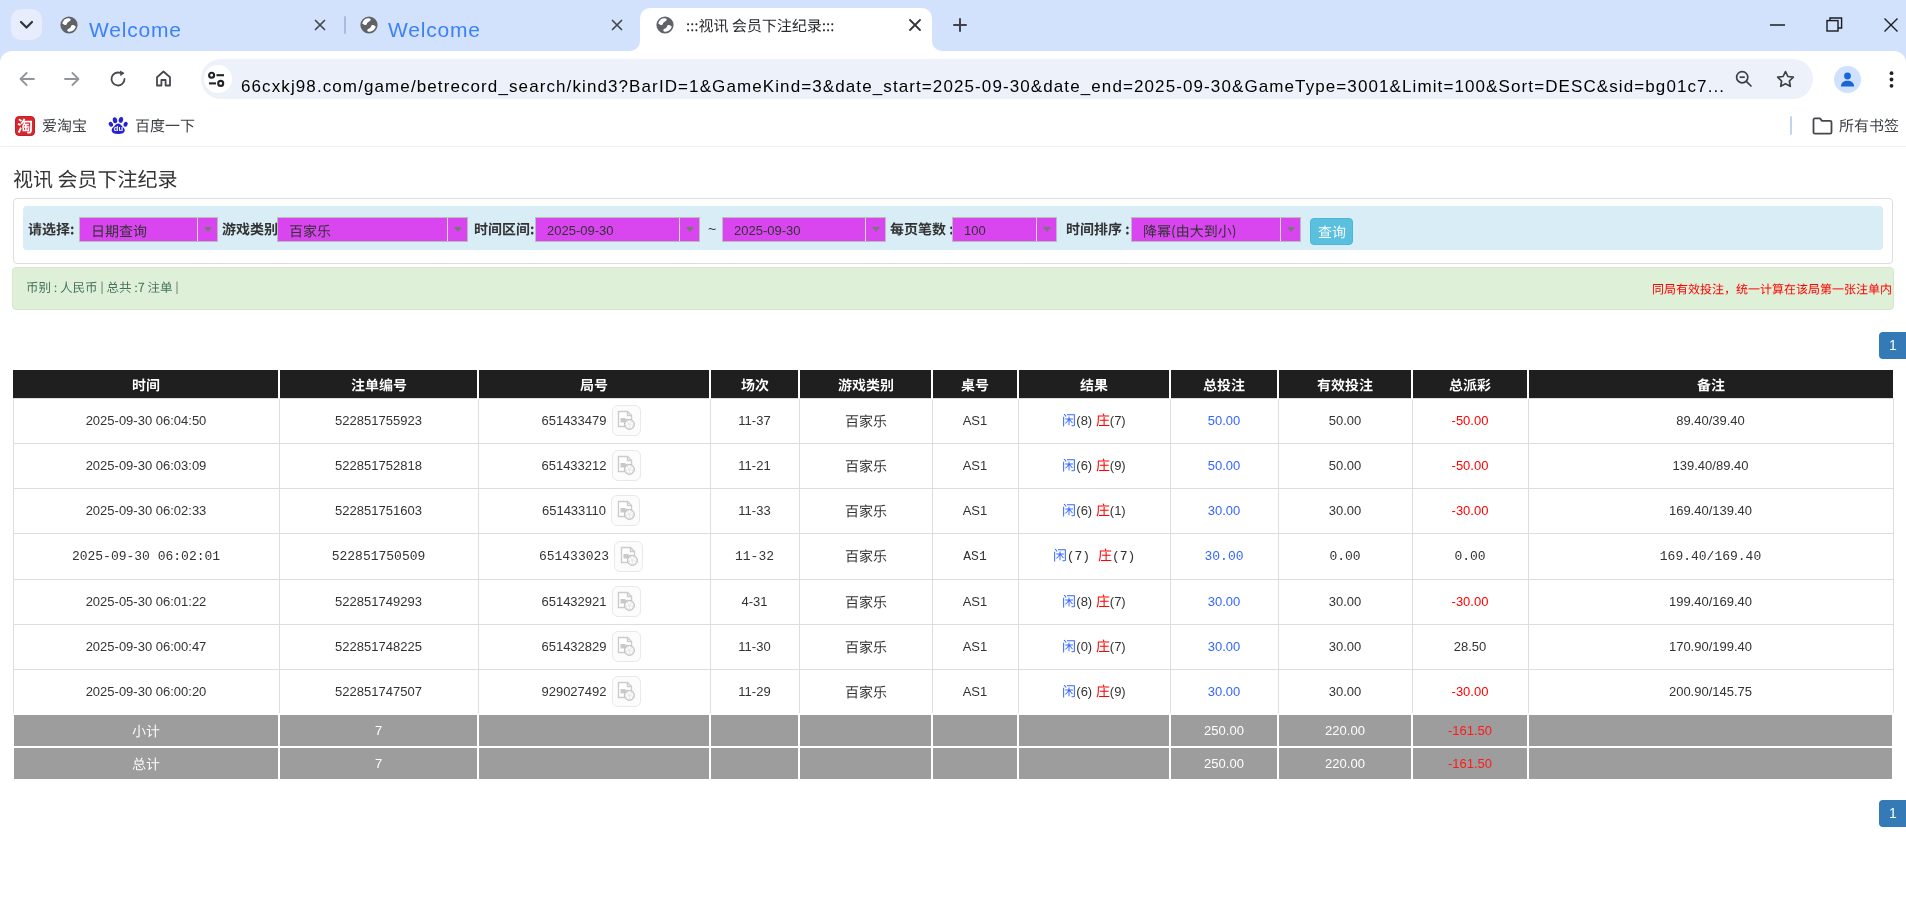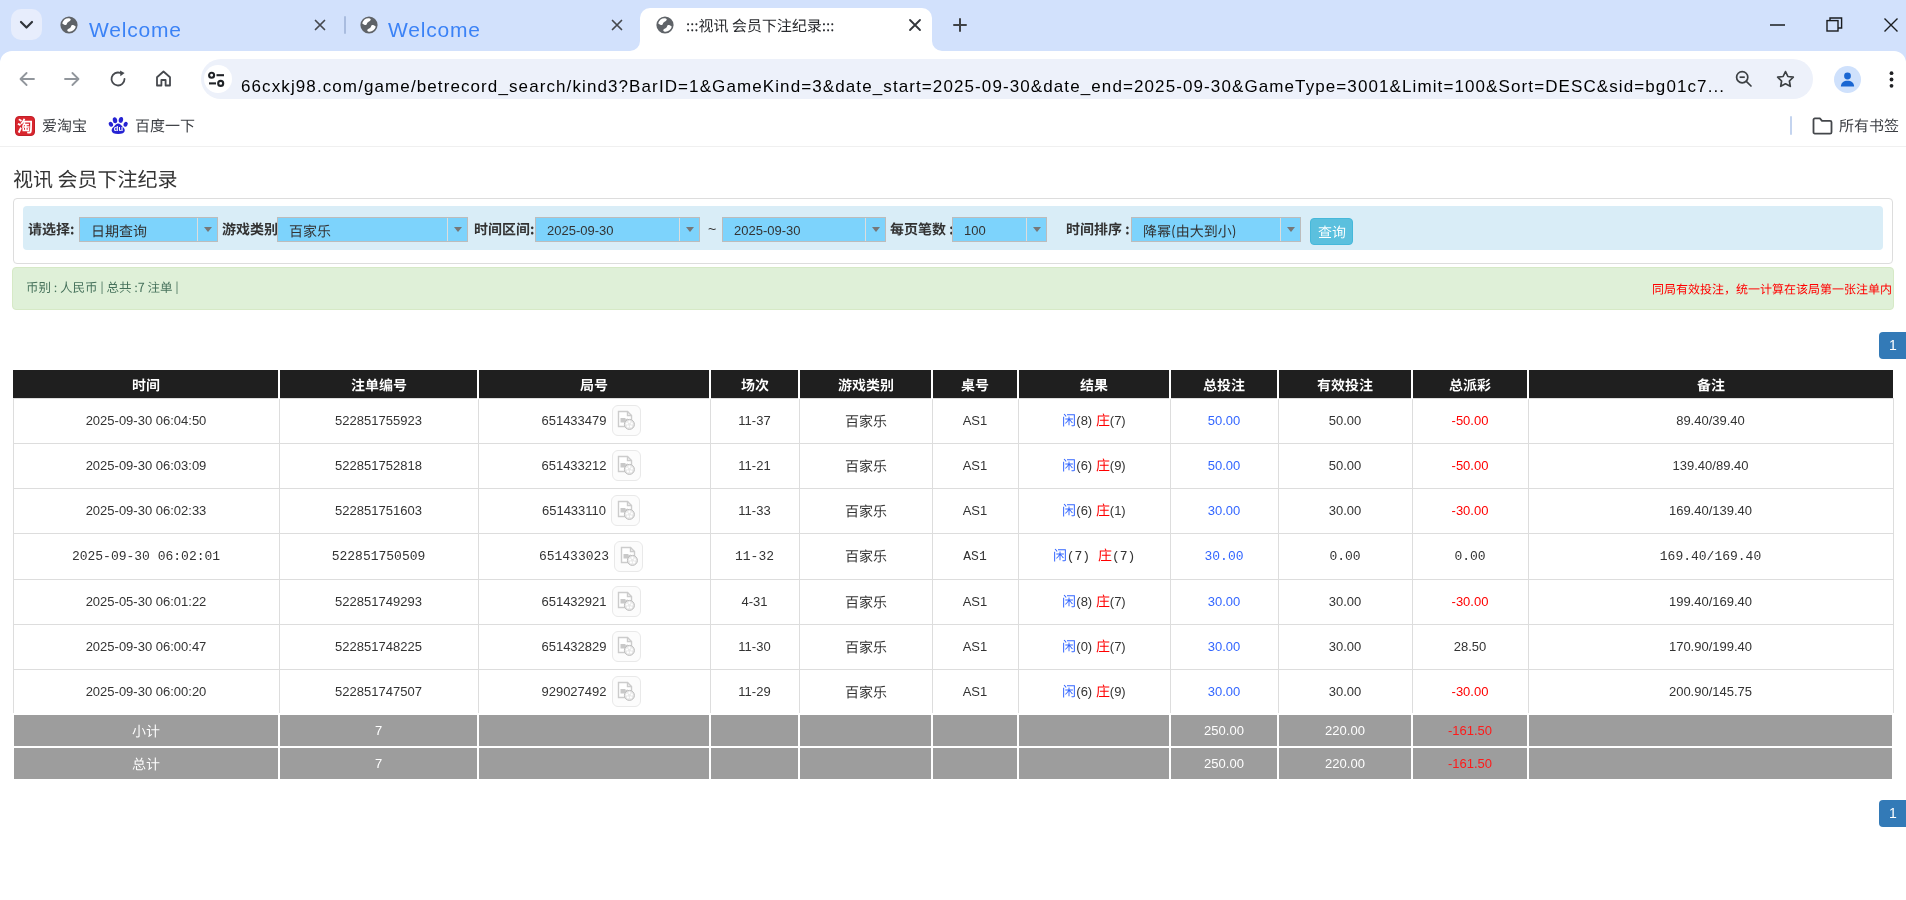--- a/index.html
+++ b/index.html
@@ -30,21 +30,21 @@
 #url { position:absolute; left:241px; top:69px; width:1483px; height:22px; font-size:17px; color:#000000; white-space:nowrap; overflow:hidden; letter-spacing:1.1px;margin-top:8px; }
 #avatar { position:absolute; left:1834px; top:66px; width:27px; height:27px; border-radius:50%; background:#cfe1fc; }
 
 
 #bookbar { position:absolute; left:0; top:106px; width:1906px; height:41px; background:#fff; border-bottom:1px solid #f0f0f0; }
 #tbico { position:absolute; left:15px; top:116px; width:20px; height:20px; background:#d9262e; border:1px solid #c21f28; border-radius:4px; } #tbico svg { margin:1px 0 0 1px; }
 #bmsep { position:absolute; left:1790px; top:116px; width:2px; height:19px; background:#c4d4ef; border-radius:1px; }
 #panel { position:absolute; left:13px; top:198px; width:1880px; height:66px; border:1px solid #ddd; border-radius:4px; background:#fff; }
 #well { position:absolute; left:23px; top:206px; width:1860px; height:44px; background:#d9edf7; border-radius:4px; }
 .flabel { position:absolute; top:221px; font-size:14px; font-weight:bold; color:#333; white-space:nowrap; }
-.combo { position:absolute; top:217px; height:25px; background:#7dd3fc; border:1px solid #bcbcbc; }
+.combo { position:absolute; top:217px; height:25px; background:#d946ef; border:1px solid #bcbcbc; }
 .combo .tx { position:absolute; left:11px; top:4.5px; font-size:13px; color:#333; white-space:nowrap; }
 .combo .txs { position:absolute; left:11px; top:5.5px; } .combo .txs svg { display:block; }
 #tbl th svg, #tbl td svg { display:inline-block; vertical-align:middle; }
 .combo .ar { position:absolute; right:0; top:0; bottom:0; width:20px; border-left:1px solid #ddd; }
 .combo .ar:after { content:""; position:absolute; left:6px; top:9px; border-left:4px solid transparent; border-right:4px solid transparent; border-top:5px solid #777; }
 #qbtn { position:absolute; left:1310px; top:218px; width:43px; height:27px; background:#5bc0de; border:1px solid #46b8da; border-radius:4px; } #qbtn svg { margin:5.5px auto 0; }
 #greenbar { position:absolute; left:12px; top:267px; width:1882px; height:43px; background:#dff0d8; border:1px solid #d6e9c6; border-radius:4px; }
 .pag { position:absolute; left:1879px; width:28px; height:27px; background:#337ab7; border-radius:4px 0 0 4px; color:#fff; font-size:14px; text-align:center; line-height:27px; }
 #pagtop { top:332px; } #pagbot { top:800px; }
 
@@ -406,21 +406,21 @@
   </div>
 <span class="iabs" style="left:890px;top:222px;">
     <svg width="63.7" height="14" viewBox="0 0 4552 1000" fill="#333">
       <use href="#b6BCF" x="0" y="880"></use>
       <use href="#b9875" x="1000" y="880"></use>
       <use href="#b7B14" x="2000" y="880"></use>
       <use href="#b6570" x="3000" y="880"></use>
       <use href="#b003A" x="4227" y="880"></use>
     </svg>
   </span>
-<div class="combo" style="left:952px; width:95px;">
+<div class="combo" style="left:952px; width:105px;">
     <span class="tx">100</span>
     <span class="ar"></span>
   </div>
 <span class="iabs" style="left:1066px;top:222px;">
     <svg width="63.7" height="14" viewBox="0 0 4552 1000" fill="#333">
       <use href="#b65F6" x="0" y="880"></use>
       <use href="#b95F4" x="1000" y="880"></use>
       <use href="#b6392" x="2000" y="880"></use>
       <use href="#b5E8F" x="3000" y="880"></use>
       <use href="#b003A" x="4227" y="880"></use>

